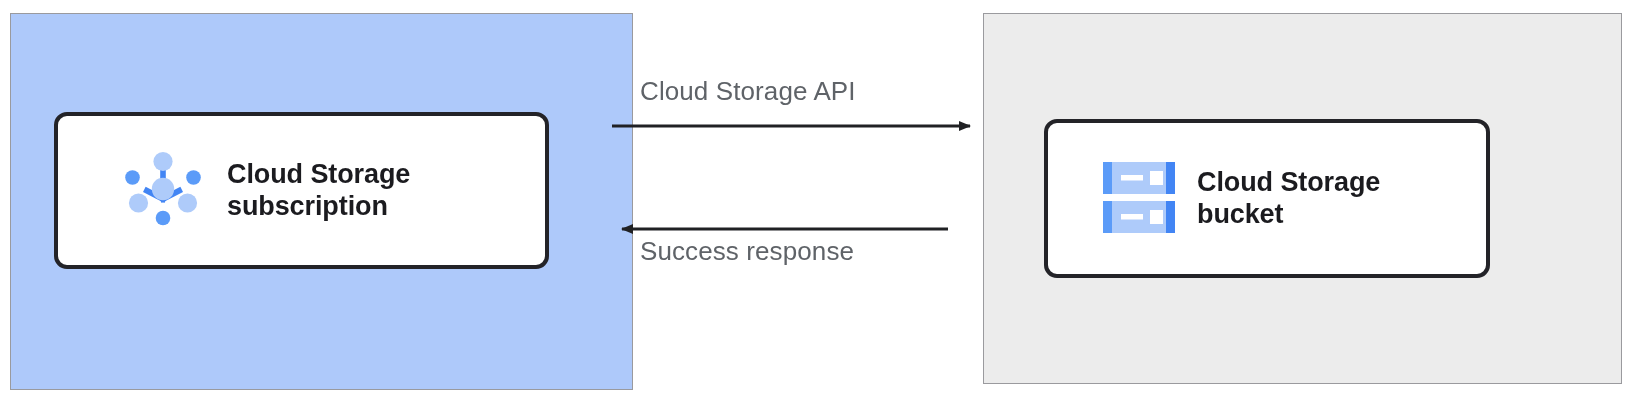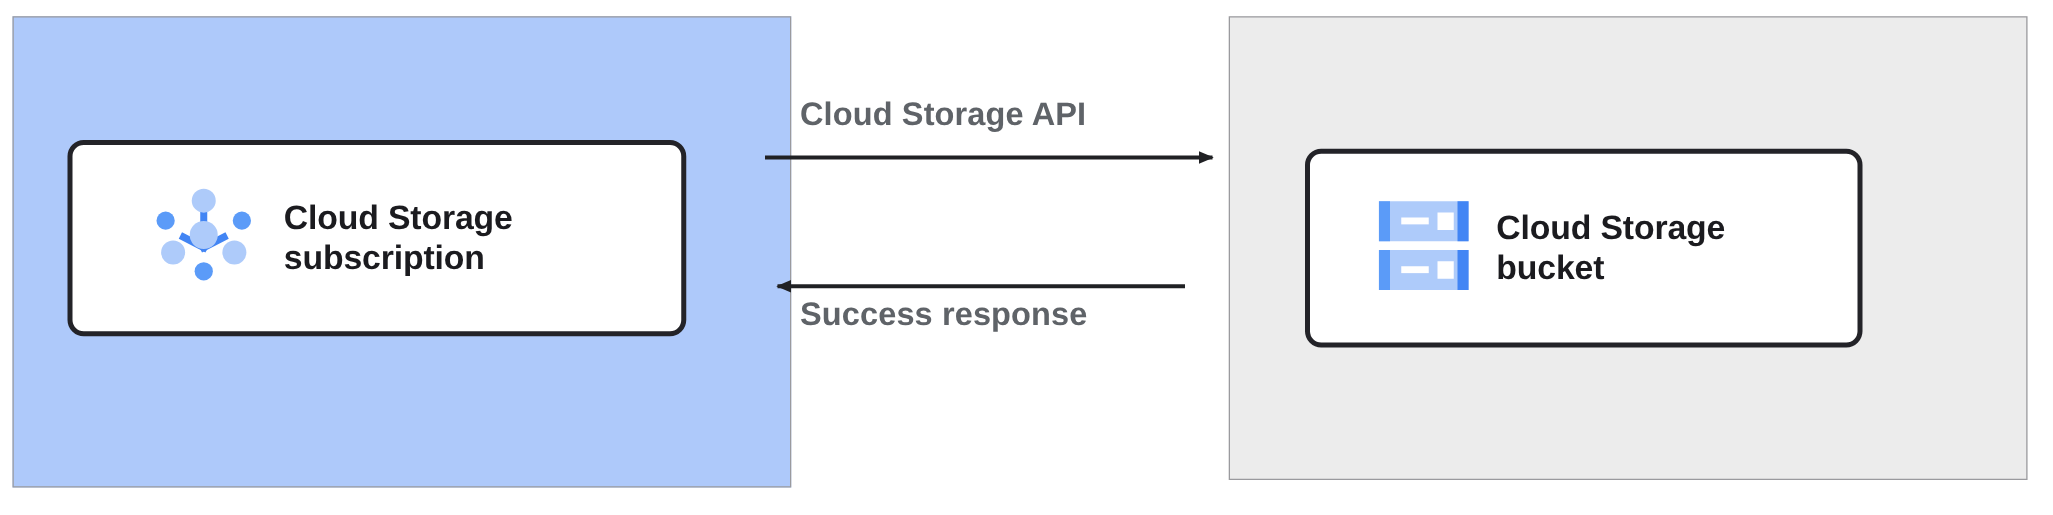--- a/index.html
+++ b/index.html
@@ -91,21 +91,20 @@
     height: 412px;
     pointer-events: none;
   }
 
   .edge-label {
     position: absolute;
     font-size: 26px;
     color: #5f6368;
     white-space: nowrap;
     letter-spacing: 0.1px;
-    font-weight: bold;
   }
   #label-request {
     left: 640px;
     top: 76px;
   }
   #label-response {
     left: 640px;
     top: 236px;
   }
 </style>

